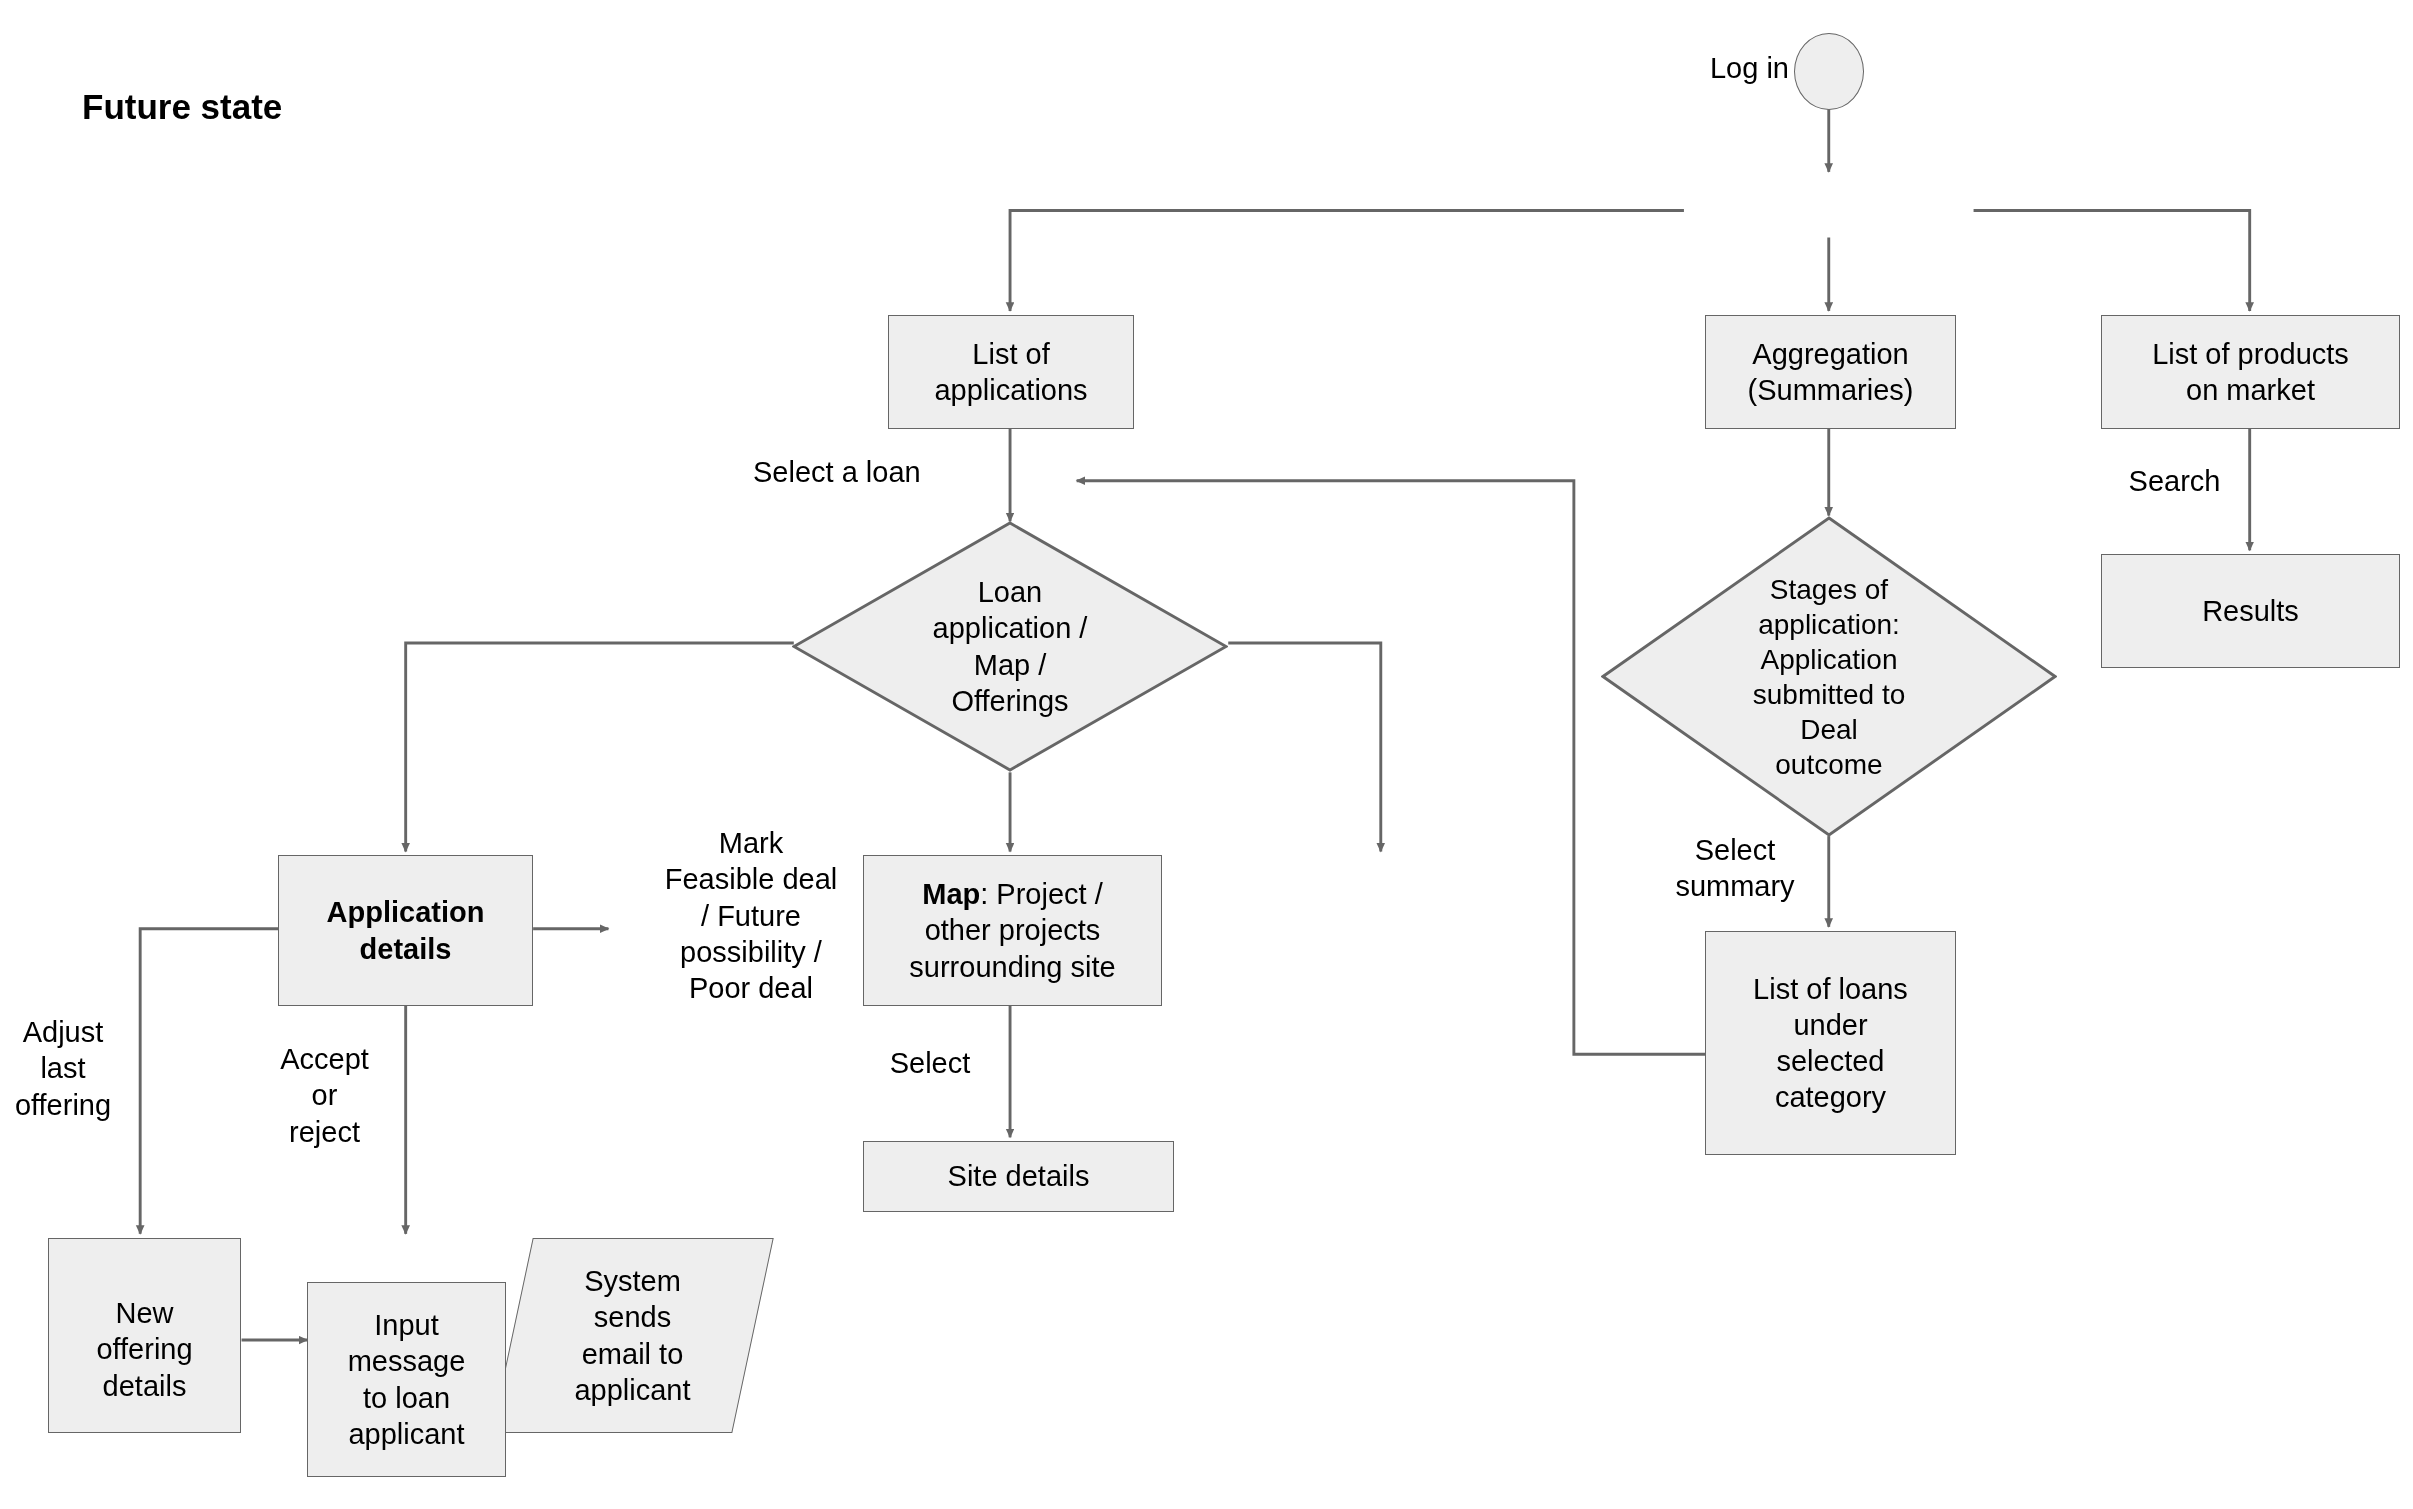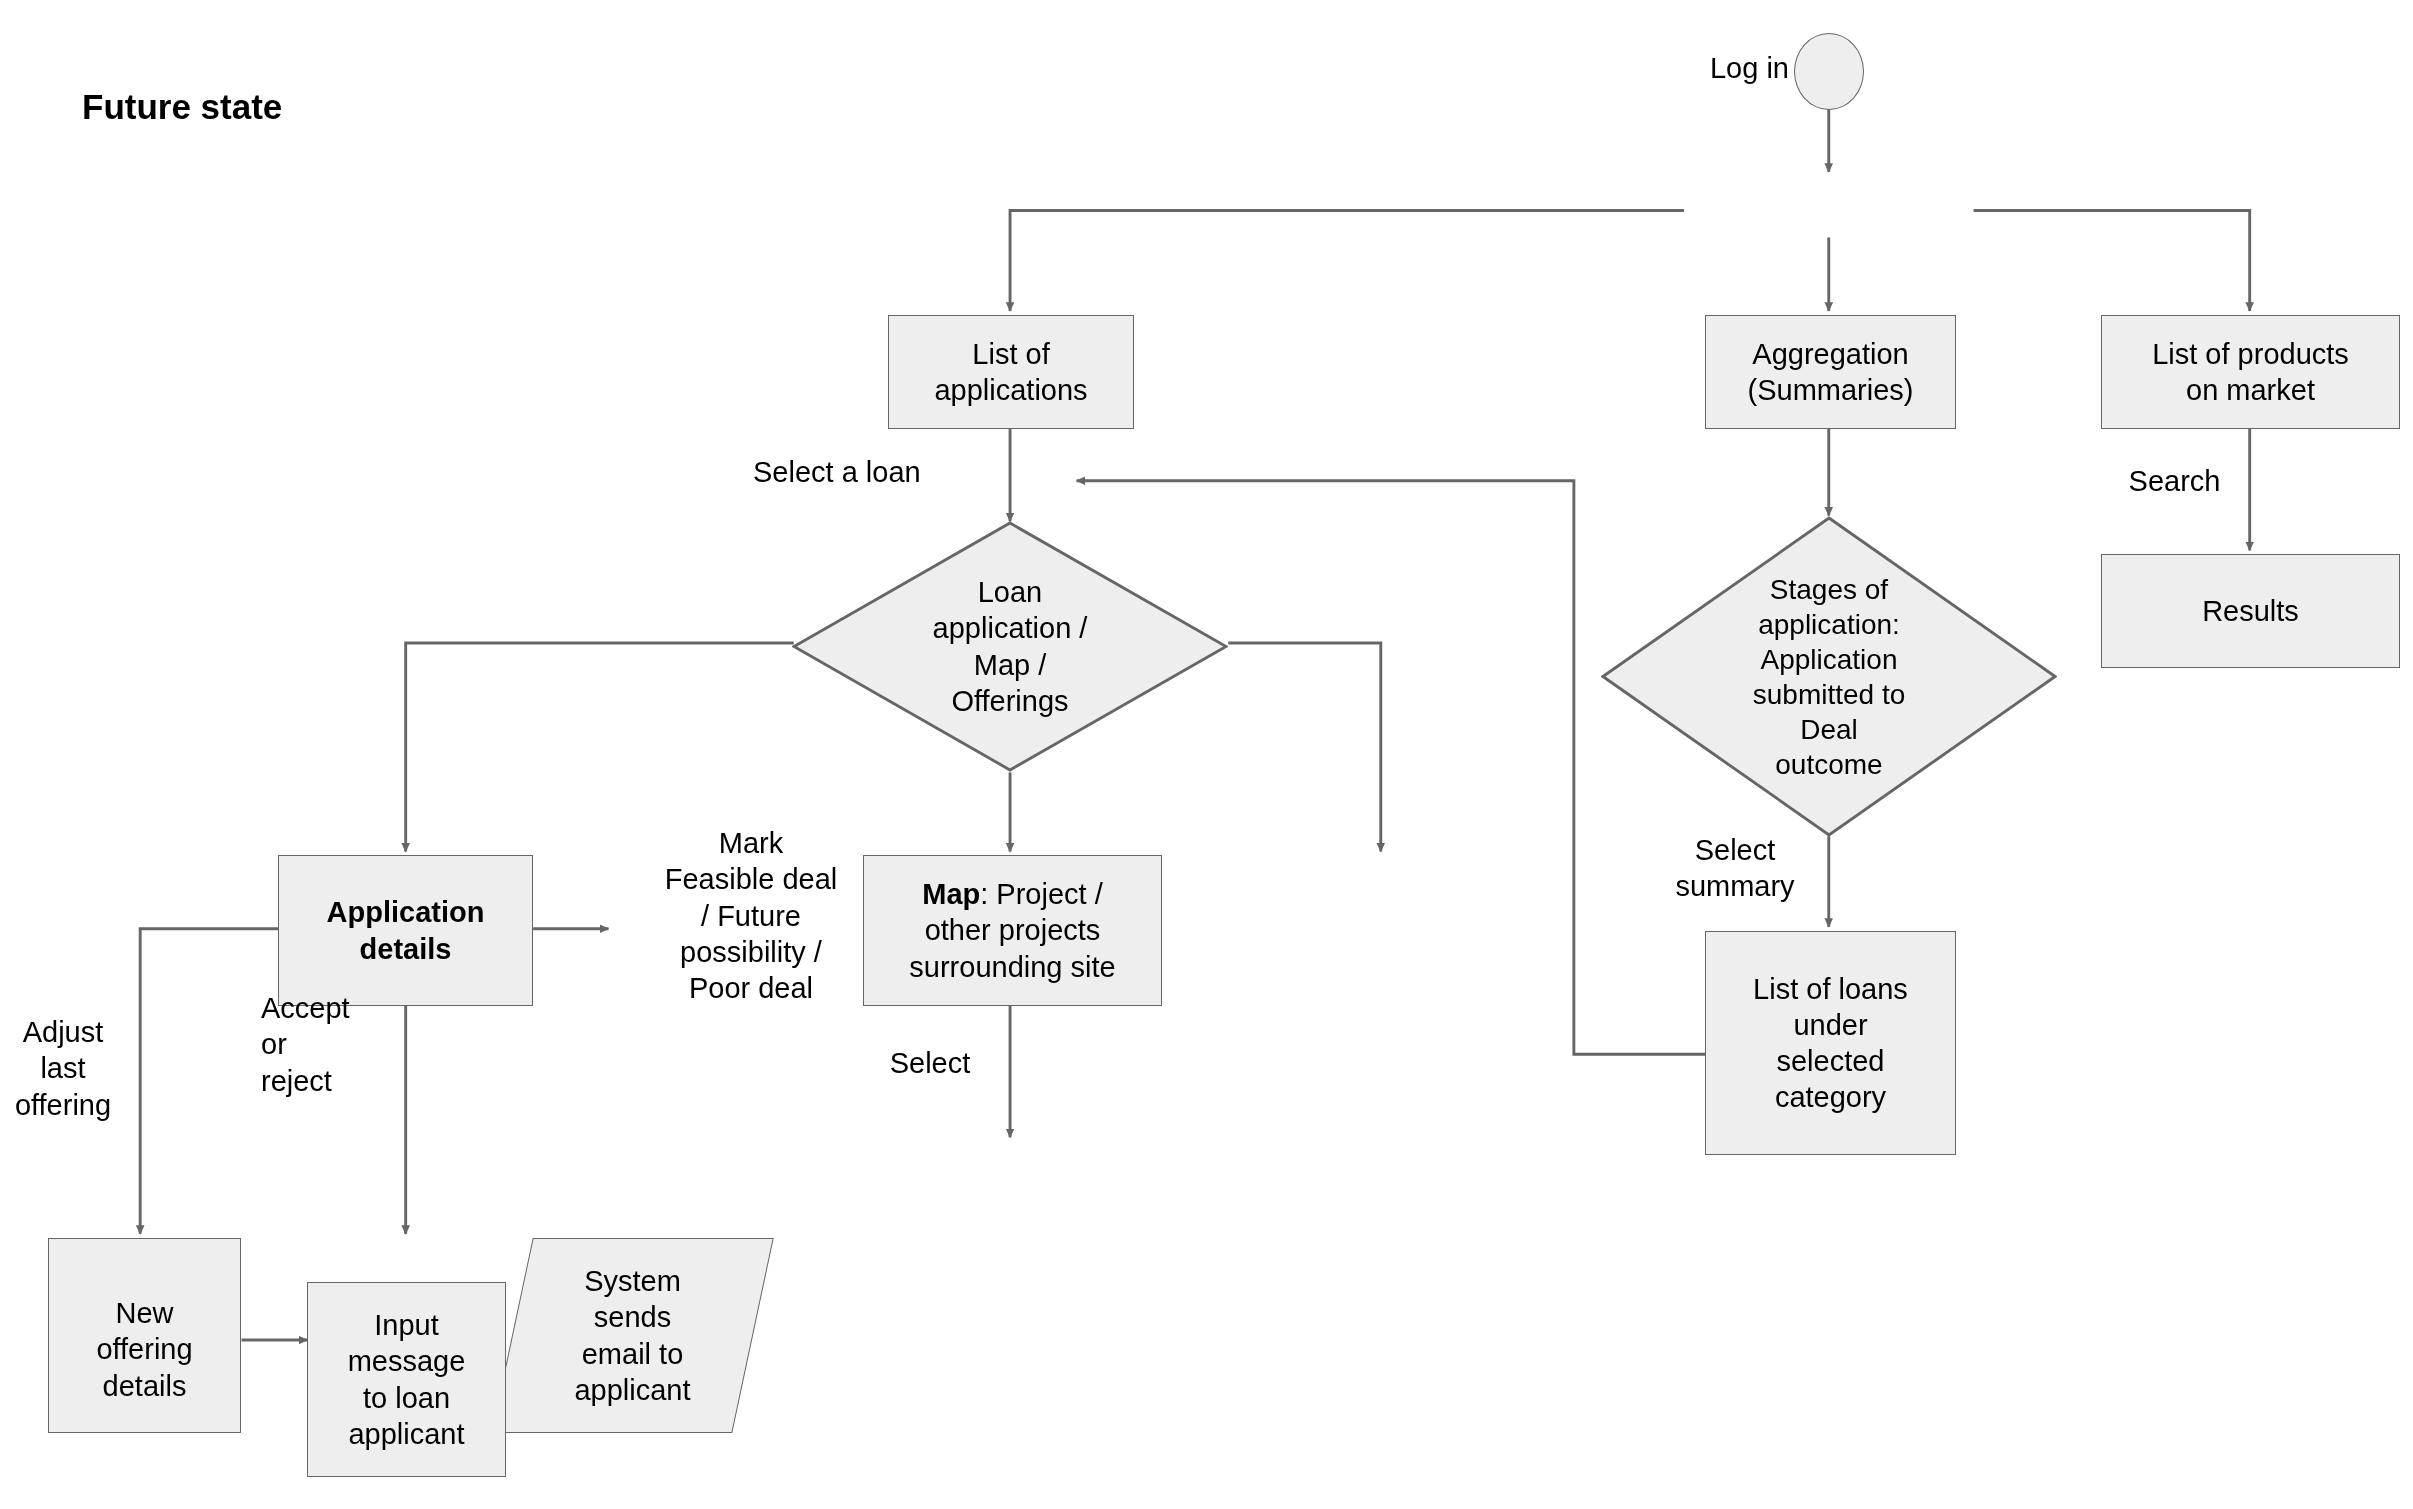--- a/index.html
+++ b/index.html
@@ -205,20 +205,23 @@
   </div>
 
 
   <div class="node" style="left:1705px; top:931px; width:251px; height:224px;">
     <span class="txt" style="white-space:pre-line;">List of loans
 under
 selected
 category</span>
   </div>
 
+  <div class="node" style="left:863px; top:1141px; width:311px; height:71px;">
+    <span class="txt">Site details</span>
+  </div>
 
   <div class="node" style="left:48px; top:1238px; width:193px; height:195px;">
     <span class="txt" style="white-space:pre-line;margin-top:28px;">New
 offering
 details</span>
   </div>
 
   <div class="node" style="left:307px; top:1238px; width:199px; height:195px;margin-top:44px;">
     <span class="txt" style="white-space:pre-line;">Input
 message
@@ -248,18 +251,18 @@
 / Future
 possibility /
 Poor deal</div>
 
   <div class="edge-label" style="left:867px; top:1045px; width:126px; text-align:center;">Select</div>
 
   <div class="edge-label" style="left:0px; top:1014px; width:126px; text-align:center;">Adjust
 last
 offering</div>
 
-  <div class="edge-label" style="left:261px; top:990px; width:127px; text-align:left;">Accept
+  <div class="edge-label" style="left:261px; top:1041px; width:127px; text-align:center;">Accept
 or
 reject</div>
 
 </div>
 
 
 </body></html>

